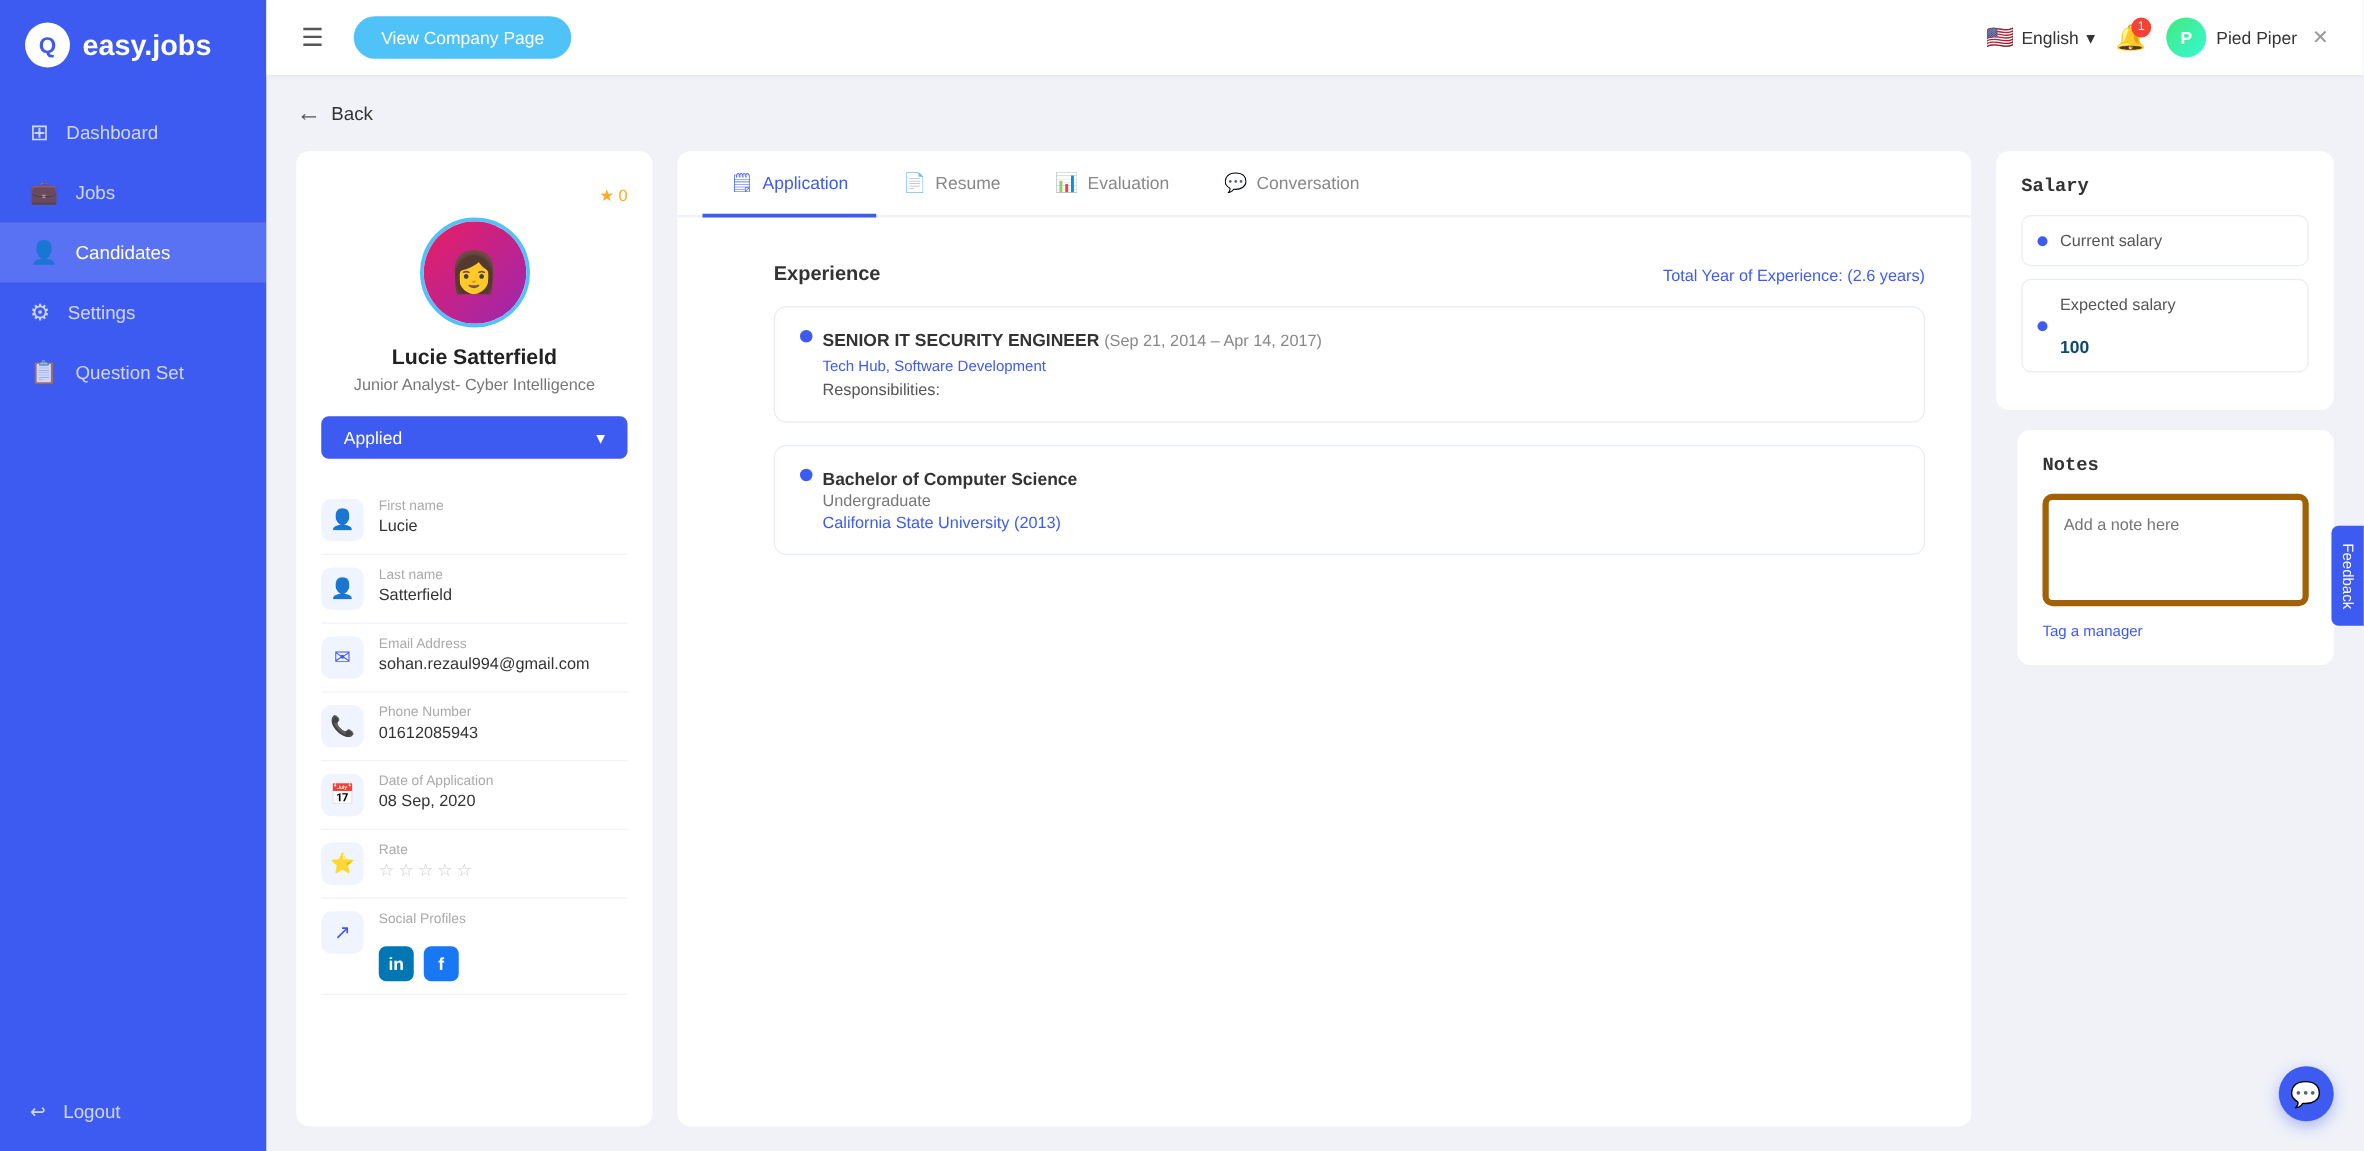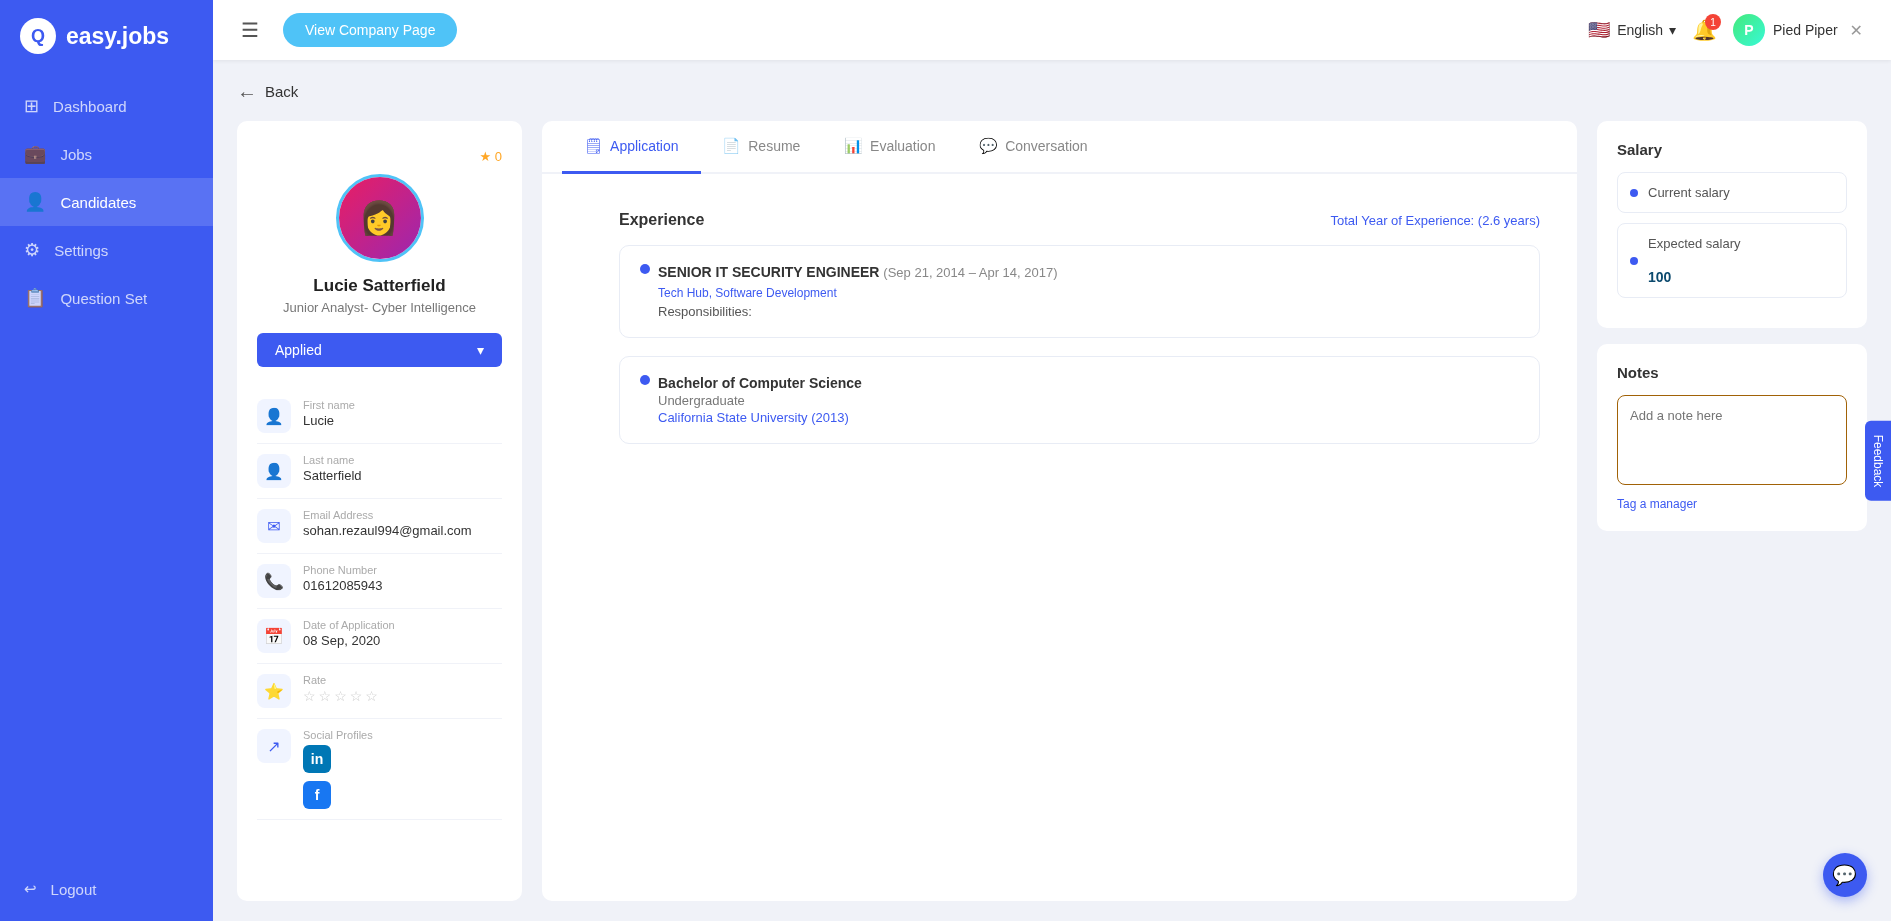--- a/index.html
+++ b/index.html
@@ -147,21 +147,21 @@
       padding: 10px 0; border-bottom: 1px solid #f0f2f8;
     }
     .info-icon {
       width: 34px; height: 34px; background: #f0f4ff;
       border-radius: 8px; display: flex; align-items: center; justify-content: center;
       font-size: 16px; color: #3d5af1; flex-shrink: 0;
     }
     .info-label { font-size: 11px; color: #aaa; margin-bottom: 2px; }
     .info-value { font-size: 13px; color: #333; font-weight: 500; }
     .stars-row { display: flex; gap: 3px; font-size: 14px; color: #ccc; }
-    .social-row { display: flex; gap: 8px; margin-top: 4px; flex-direction: column; }
+    .social-row { display: flex; gap: 8px; margin-top: 16px; }
     .social-btn {
       width: 28px; height: 28px; border-radius: 6px;
       display: flex; align-items: center; justify-content: center;
       font-size: 14px; font-weight: 700; cursor: pointer;
       text-decoration: none;
     }
     .social-linkedin { background: #0077b5; color: white; }
     .social-facebook { background: #1877f2; color: white; }
 
     
@@ -214,33 +214,33 @@
 
     
     .right-panel {
       width: 270px; min-width: 270px;
       display: flex; flex-direction: column; gap: 0;
     }
     .right-section {
       background: white; border-radius: 10px;
       padding: 20px; margin-bottom: 16px;
     }
-    .right-section-title { font-size: 15px; font-weight: 600; color: #333; margin-bottom: 14px; }
+    .right-section-title { font-size: 15px; font-weight: 600; color: #333; margin-bottom: 14px; font-family: Liberation Mono, monospace; }
     .salary-item {
       display: flex; align-items: center; gap: 10px;
       padding: 12px; border: 1px solid #e8ecf5; border-radius: 8px;
       margin-bottom: 10px; font-size: 13px; color: #555;
     }
     .salary-dot { width: 8px; height: 8px; background: #3d5af1; border-radius: 50%; flex-shrink: 0; }
     .salary-value { font-size: 14px; color: #0c4a6e; font-weight: 600; margin-top: 18px; }
     .salary-label-wrap { display: flex; flex-direction: column; }
-    .notes-section { background: white; border-radius: 10px; padding: 20px; }
+    .notes-section { background: white; border-radius: 10px; padding: 20px; margin-left: 17px; }
     .note-textarea {
       width: 100%; min-height: 90px;
-      border: 1px solid #a16207; border-radius: 8px;
+      border: 5px solid #a16207; border-radius: 8px;
       padding: 12px; font-size: 13px; color: #aaa;
       resize: none; outline: none;
       font-family: inherit;
     }
     .tag-manager-link { font-size: 12px; color: #3d5af1; cursor: pointer; margin-top: 8px; display: block; }
     .notes-actions { display: flex; gap: 10px; margin-top: 14px; }
     .cancel-btn {
       flex: 1; padding: 10px; border: none; border-radius: 8px;
       background: #fde8e8; color: #e57373; font-size: 13px; cursor: pointer; font-weight: 500;
     }

